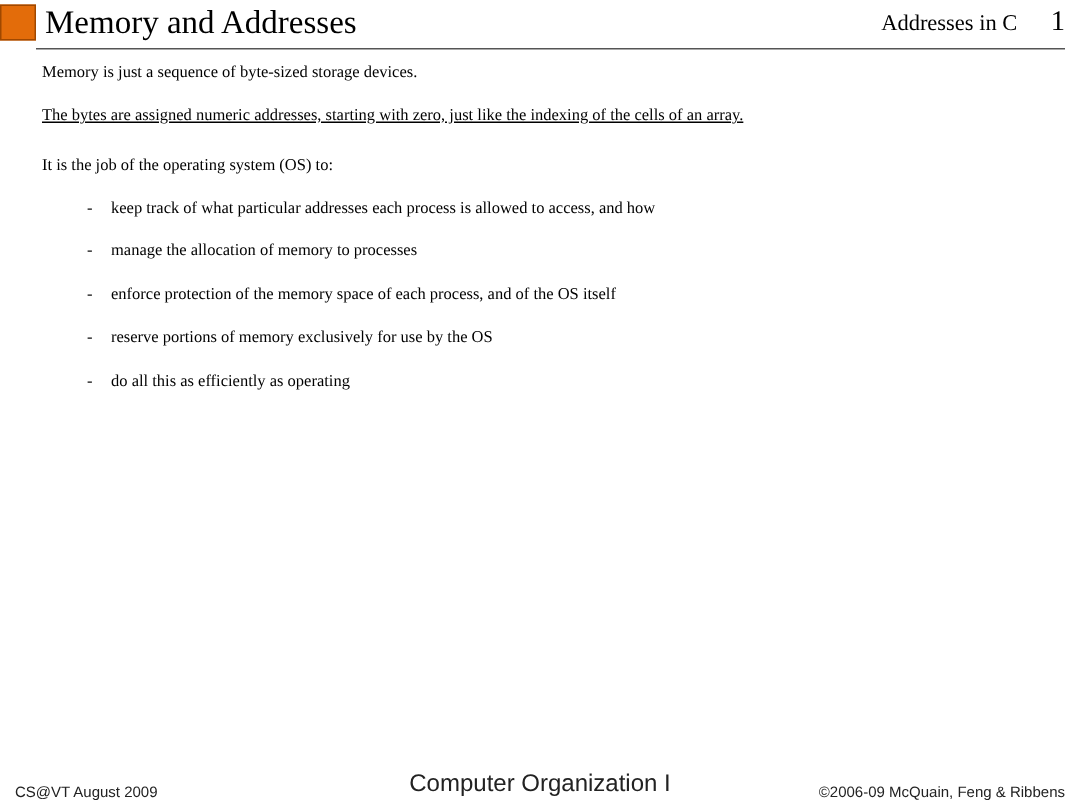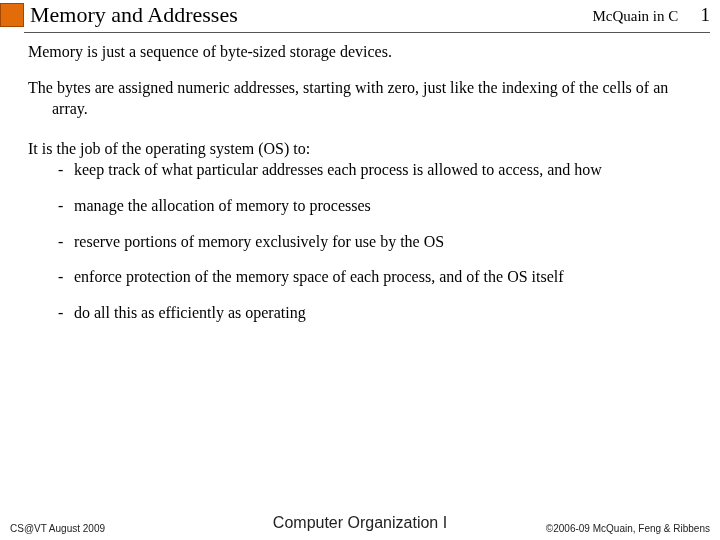--- a/index.html
+++ b/index.html
@@ -5,59 +5,59 @@
   * { box-sizing: border-box; margin: 0; padding: 0; }
   html, body { width: 720px; height: 540px; font-family: "Times New Roman", Times, serif; background: #fff; color: #000; }
   .slide { position: relative; width: 720px; height: 540px; }
   .header { display: flex; align-items: center; padding: 2px 10px 0 0; }
   .square { width: 24px; height: 24px; background: #e36c0a; border: 1px solid #a04800; margin-right: 6px; flex-shrink: 0; }
   .title { font-size: 22px; font-weight: 400; flex: 1; }
   .header-right { font-size: 15px; }
   .page-num { font-size: 19px; margin-left: 10px; display: inline-block; width: 18px; text-align: right; }
   .rule-wrap { padding: 4px 10px 0 24px; }
   .rule { border: none; border-top: 1px solid #555; }
-  .body { padding: 8px 14px 0 28px; font-size: 16px; line-height: 1.35; }
+  .body { padding: 8px 14px 0 28px; font-size: 11px; line-height: 1.35; }
   .para { margin-bottom: 14px; }
-  .hang { padding-left: 24px; text-indent: -24px; }
-  .intro { margin-top: 18px; }
+  .hang { padding-left: 24px; text-indent: -24px; text-decoration: underline; }
+  .intro { margin-top: 18px; margin-bottom: 14px; }
   .bullet-list { padding-left: 30px; }
   .bullet-item { margin-bottom: 14px; padding-left: 16px; text-indent: -16px; }
   .bullet-item::before { content: "-"; display: inline-block; width: 16px; text-indent: 0; }
   .footer { position: absolute; bottom: 6px; left: 0; right: 0; display: flex; justify-content: space-between; align-items: flex-start; padding: 0 10px; font-size: 10px; color: #222; }
   .footer-left { font-family: Arial, sans-serif; }
   .footer-center { font-family: Arial, sans-serif; font-size: 16px; position: absolute; left: 50%; transform: translateX(-50%); bottom: 2px; }
   .footer-right { font-family: Liberation Sans, sans-serif; font-size: 10px; }
 </style>
 </head>
 <body>
 
 <div class="slide">
 
   <div class="header">
     <div class="square"></div>
     <div class="title">Memory and Addresses</div>
     <div class="header-right">
-      <span>McQuain in C</span>
+      <span>Addresses in C</span>
       <span class="page-num">1</span>
     </div>
   </div>
 
   <div class="rule-wrap">
     <hr class="rule">
   </div>
 
   <div class="body">
     <p class="para">Memory is just a sequence of byte-sized storage devices.</p>
     <p class="para hang">The bytes are assigned numeric addresses, starting with zero, just like the indexing of the cells of an array.</p>
     <p class="intro">It is the job of the operating system (OS) to:</p>
     <div class="bullet-list">
       <div class="bullet-item"><span>keep track of what particular addresses each process is allowed to access, and how</span></div>
       <div class="bullet-item"><span>manage the allocation of memory to processes</span></div>
+      <div class="bullet-item"><span>enforce protection of the memory space of each process, and of the OS itself</span></div>
       <div class="bullet-item"><span>reserve portions of memory exclusively for use by the OS</span></div>
-      <div class="bullet-item"><span>enforce protection of the memory space of each process, and of the OS itself</span></div>
       <div class="bullet-item"><span>do all this as efficiently as operating</span></div>
     </div>
   </div>
 
   <div class="footer">
     <span class="footer-left">CS@VT August 2009</span>
     <span class="footer-center">Computer Organization I</span>
     <span class="footer-right">©2006-09  McQuain, Feng &amp; Ribbens</span>
   </div>
 

